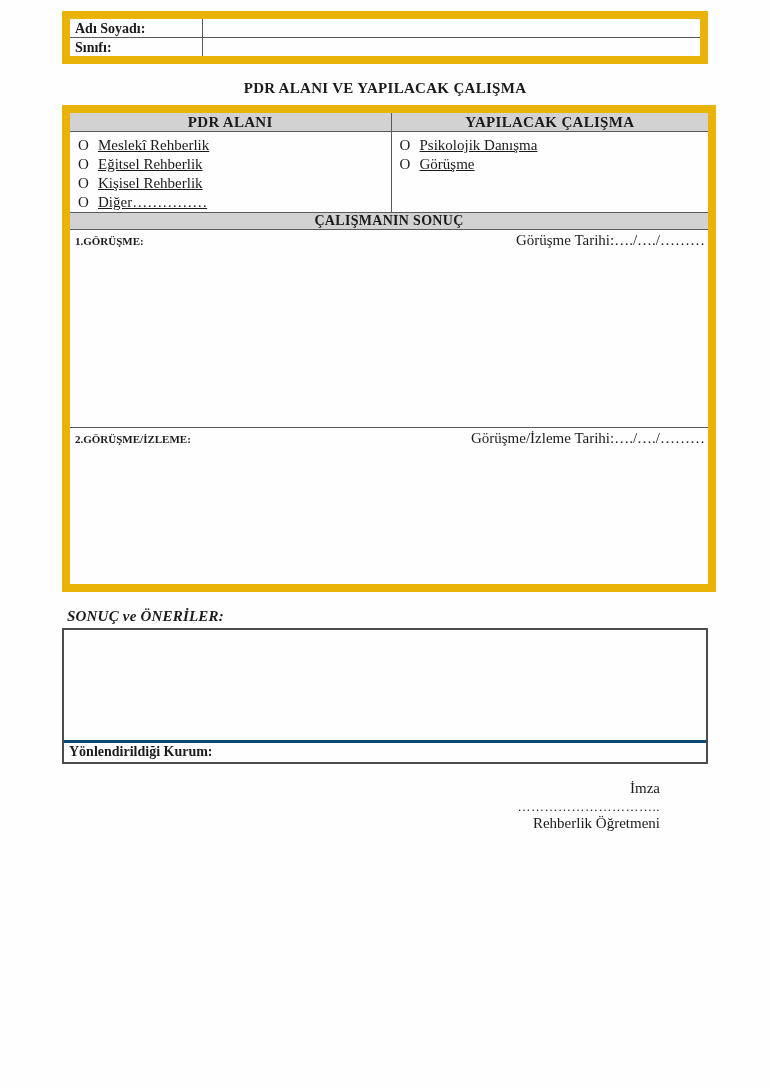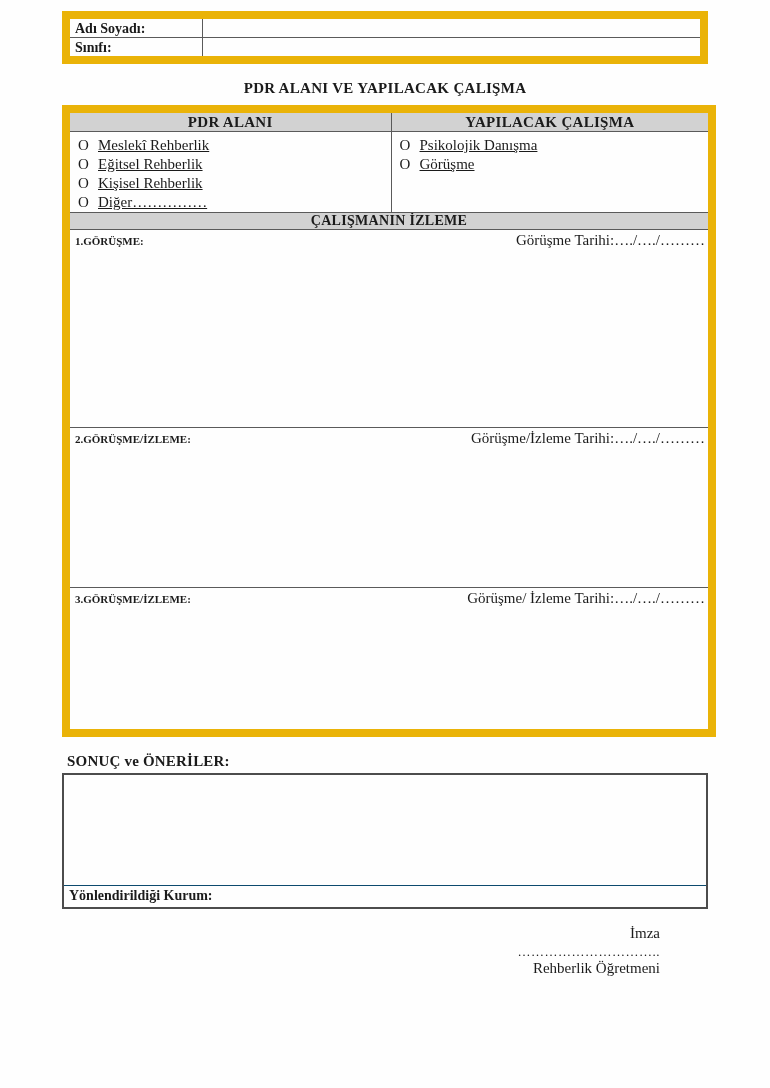--- a/index.html
+++ b/index.html
@@ -95,30 +95,31 @@
   .entry-label { font-weight: bold; font-size: 11px; white-space: nowrap; }
   .entry-date { font-size: 15px; white-space: nowrap; }
 
   
   .conclusion-heading {
     margin-top: 16px;
     font-size: 15px;
     font-weight: bold;
     padding-left: 5px;
     letter-spacing: 0.2px;
+    font-style: italic;
   }
   .conclusion-box {
     margin-top: 3px;
     width: 646px;
     border: 2px solid #4c4c4c;
     background: #fefefe;
   }
   .conclusion-area { height: 110px; }
   .referral-row {
-    border-top: 1px solid #0c4a6e;
+    border-top: 3px solid #0c4a6e;
     height: 22px;
     display: flex;
     align-items: center;
     padding-left: 5px;
   }
   .referral-row .lbl { font-weight: bold; font-size: 14px; white-space: nowrap; }
   .referral-row .referral-value { flex: 1; height: 100%; }
 
   
   .signature {
@@ -190,43 +191,35 @@
           <td class="opts">
             <div class="opt">
               <span class="marker">O</span><span>Psikolojik Danışma</span>
             </div>
             <div class="opt">
               <span class="marker">O</span><span>Görüşme</span>
             </div>
           </td>
         </tr>
         <tr>
-          <td colspan="2" class="summary-hdr">ÇALIŞMANIN İZLEME</td>
+          <td colspan="2" class="summary-hdr">ÇALIŞMANIN SONUÇ</td>
         </tr>
         <tr>
           <td colspan="2" class="entry entry-1">
             <div class="entry-head">
               <span class="entry-label">1.GÖRÜŞME:</span>
               <span class="entry-date">Görüşme Tarihi:…./…./………</span>
             </div>
           </td>
         </tr>
         <tr>
           <td colspan="2" class="entry entry-2">
             <div class="entry-head">
               <span class="entry-label">2.GÖRÜŞME/İZLEME:</span>
               <span class="entry-date">Görüşme/İzleme Tarihi:…./…./………</span>
-            </div>
-          </td>
-        </tr>
-        <tr>
-          <td colspan="2" class="entry entry-3">
-            <div class="entry-head">
-              <span class="entry-label">3.GÖRÜŞME/İZLEME:</span>
-              <span class="entry-date">Görüşme/ İzleme Tarihi:…./…./………</span>
             </div>
           </td>
         </tr>
       </tbody>
     </table>
 
     <div class="conclusion-heading">SONUÇ ve ÖNERİLER:</div>
     <div class="conclusion-box">
       <div class="conclusion-area"></div>
       <div class="referral-row">

